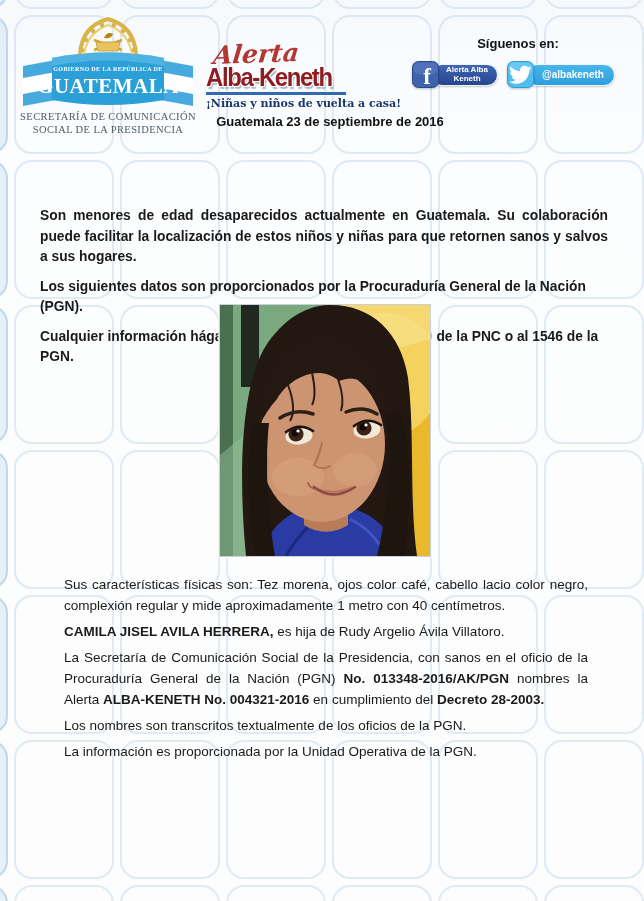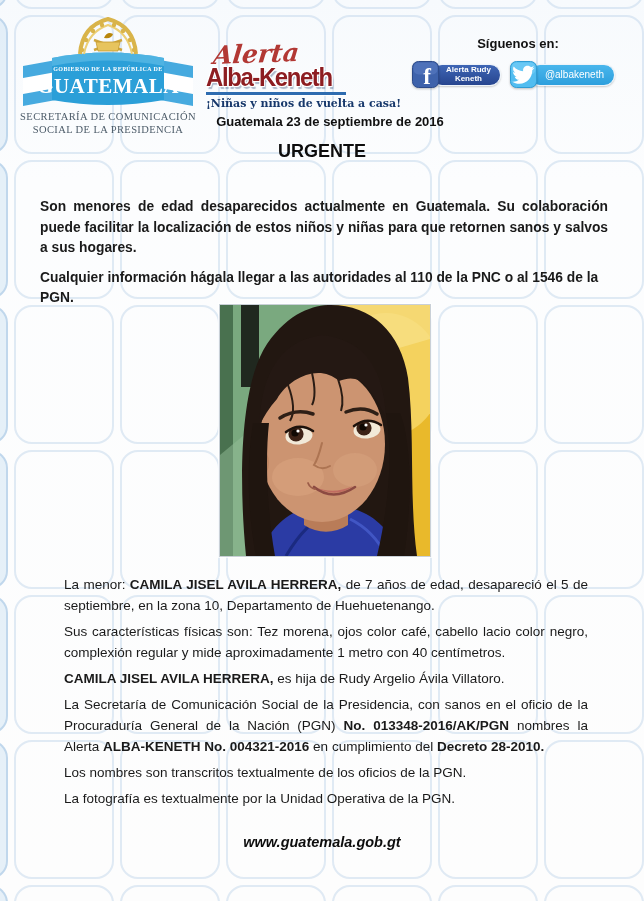--- a/index.html
+++ b/index.html
@@ -50,28 +50,28 @@
   .sbuttons { display:flex; align-items:center; gap:9px; margin-top:10px; }
   .sbtn { position:relative; display:flex; align-items:center; }
   .sicon { position:relative; z-index:2; display:block;
            filter:drop-shadow(0 1px 1px rgba(0,0,0,.25)); }
   .pill { position:relative; z-index:1; margin-left:-8px; height:22px; border-radius:11px;
           border:1.5px solid #eef4fa; color:#fff; display:flex; flex-direction:column;
           justify-content:center; text-align:center; box-shadow:0 1px 2px rgba(0,0,0,.2); }
   .fb-pill { background:linear-gradient(180deg,#3f66b5,#27458f); padding:0 9px 0 14px;
              font-size:8px; font-weight:bold; line-height:8.5px; }
   .tw-pill { background:linear-gradient(180deg,#49b6ec,#2d9fdd); padding:0 10px 0 15px;
-             font-size:10px; font-weight:normal; }
+             font-size:10px; font-weight:bold; }
 
   
   .date { position:absolute; left:0; top:114px; width:644px; text-align:center;
           font-weight:bold; font-size:13px; color:#101010;padding-left:16px; }
   .headline { position:absolute; left:0; top:140px; width:644px; text-align:center;
               font-weight:bold; font-size:18px; line-height:22px; color:#0d0d0d; }
-  .intro { position:absolute; left:40px; top:197px; width:568px;
+  .intro { position:absolute; left:40px; top:206px; width:568px;
            font-weight:bold; font-size:13.8px; line-height:20.5px; color:#1a1a1a; }
   .intro p { margin-bottom:9px; }
   .intro p.just { text-align:justify; }
 
   
   .photo { position:absolute; left:219px; top:304px; width:212px; height:253px;
            border:1px solid #c9d0d7; background:#888; box-shadow:0 0 0 1px rgba(255,255,255,.7); }
   .photo svg { display:block; }
 
   
@@ -198,21 +198,21 @@
     <div class="social">
       <div class="follow">Síguenos en:</div>
       <div class="sbuttons">
         <div class="sbtn">
           <svg class="sicon" width="27" height="27" viewBox="0 0 27 27">
             <rect x="0.5" y="0.5" width="26" height="26" rx="6" fill="#3e62ab" stroke="#2c4a8a"></rect>
             <rect x="1.5" y="1.5" width="24" height="12" rx="5" fill="#5578bf" opacity="0.7"></rect>
             <text x="15" y="23" text-anchor="middle" font-family="Liberation Serif, serif" font-weight="bold" font-size="23" fill="#ffffff">f</text>
           </svg>
           <div class="pill fb-pill">
-            <div>Alerta Rudy</div>
+            <div>Alerta Alba</div>
             <div>Keneth</div>
           </div>
         </div>
         <div class="sbtn">
           <svg class="sicon" width="27" height="27" viewBox="0 0 27 27">
             <rect x="0.5" y="0.5" width="26" height="26" rx="6" fill="#52bdf0" stroke="#2f9cd4"></rect>
             <rect x="1.5" y="1.5" width="24" height="12" rx="5" fill="#74cdf6" opacity="0.7"></rect>
             <g transform="translate(2.2,2.6) scale(0.93)">
               <path fill="#ffffff" d="M23.954 4.569c-.885.389-1.83.654-2.825.775 1.014-.611 1.794-1.574 2.163-2.723-.951.555-2.005.959-3.127 1.184-.896-.959-2.173-1.559-3.591-1.559-2.717 0-4.92 2.203-4.92 4.917 0 .39.045.765.127 1.124-4.09-.205-7.715-2.169-10.141-5.138-.427.722-.666 1.561-.666 2.475 0 1.71.87 3.213 2.188 4.096-.807-.026-1.566-.248-2.228-.616v.061c0 2.385 1.693 4.374 3.946 4.827-.413.111-.849.171-1.296.171-.314 0-.615-.03-.916-.086.631 1.953 2.445 3.377 4.604 3.417-1.68 1.319-3.809 2.105-6.102 2.105-.39 0-.779-.023-1.17-.067 2.189 1.394 4.768 2.209 7.557 2.209 9.054 0 13.999-7.496 13.999-13.986 0-.209 0-.42-.015-.63.961-.689 1.8-1.56 2.46-2.548z"></path>
             </g>
@@ -220,25 +220,25 @@
           <div class="pill tw-pill">
             <div>@albakeneth</div>
           </div>
         </div>
       </div>
     </div>
 
     <div class="date">Guatemala 23 de septiembre de 2016</div>
 
     <div class="headline">
-      <div>URGENTE</div>
     </div>
 
     <section class="intro">
       <p class="just">Son menores de edad desaparecidos actualmente en Guatemala. Su colaboración puede facilitar la localización de estos niños y niñas para que retornen sanos y salvos a sus hogares.</p>
+      <p>Los siguientes datos son proporcionados por la Procuraduría General de la Nación (PGN).</p>
       <p>Cualquier información hágala llegar a las autoridades al 110 de la PNC o al 1546 de la PGN.</p>
     </section>
 
     <figure class="photo">
       <svg width="210" height="251" viewBox="0 0 210 251">
 
         <rect width="210" height="251" fill="#7aa97f"></rect>
         <rect width="13" height="251" fill="#49714f"></rect>
         <path d="M0,150 L60,100 L60,251 L0,251 Z" fill="#93bd97" opacity="0.5"></path>
         <rect x="106" width="104" height="251" fill="#e9b92b"></rect>
@@ -290,24 +290,22 @@
 
         <path d="M102,138 q-4,16 -8,22 q8,6 16,1" stroke="#a76f4c" stroke-width="2" fill="none" opacity="0.85" stroke-linecap="round"></path>
 
         <path d="M95,182 q18,8 38,-1 q-16,13 -38,1 z" fill="#c06b60"></path>
         <path d="M94,182 q19,15 41,0" stroke="#8c4a42" stroke-width="2.6" fill="none" stroke-linecap="round"></path>
         <path d="M88,178 q2,5 7,6" stroke="#9c5c48" stroke-width="1.8" fill="none" stroke-linecap="round"></path>
       </svg>
     </figure>
 
     <section class="details">
-      <p class="just"><span>La menor: </span><span class="b">CAMILA JISEL AVILA HERRERA,</span><span> de 7 años de edad, desapareció el 5 de septiembre, en la zona 10, Departamento de Huehuetenango.</span></p>
       <p class="just">Sus características físicas son: Tez morena, ojos color café, cabello lacio color negro, complexión regular y mide aproximadamente 1 metro con 40 centímetros.</p>
       <p><span class="b">CAMILA JISEL AVILA HERRERA,</span><span> es hija de Rudy Argelio Ávila Villatoro.</span></p>
-      <p class="just"><span>La Secretaría de Comunicación Social de la Presidencia, con sanos en el oficio de la Procuraduría General de la Nación (PGN) </span><span class="b">No. 013348-2016/AK/PGN</span><span> nombres la Alerta </span><span class="b">ALBA-KENETH No. 004321-2016</span><span> en cumplimiento del </span><span class="b">Decreto 28-2010.</span></p>
+      <p class="just"><span>La Secretaría de Comunicación Social de la Presidencia, con sanos en el oficio de la Procuraduría General de la Nación (PGN) </span><span class="b">No. 013348-2016/AK/PGN</span><span> nombres la Alerta </span><span class="b">ALBA-KENETH No. 004321-2016</span><span> en cumplimiento del </span><span class="b">Decreto 28-2003.</span></p>
       <p>Los nombres son transcritos textualmente de los oficios de la PGN.</p>
-      <p>La fotografía es textualmente por la Unidad Operativa de la PGN.</p>
+      <p>La información es proporcionada por la Unidad Operativa de la PGN.</p>
     </section>
 
-    <div class="site">www.guatemala.gob.gt</div>
 
   </div>
 </div>
 
 </body></html>

